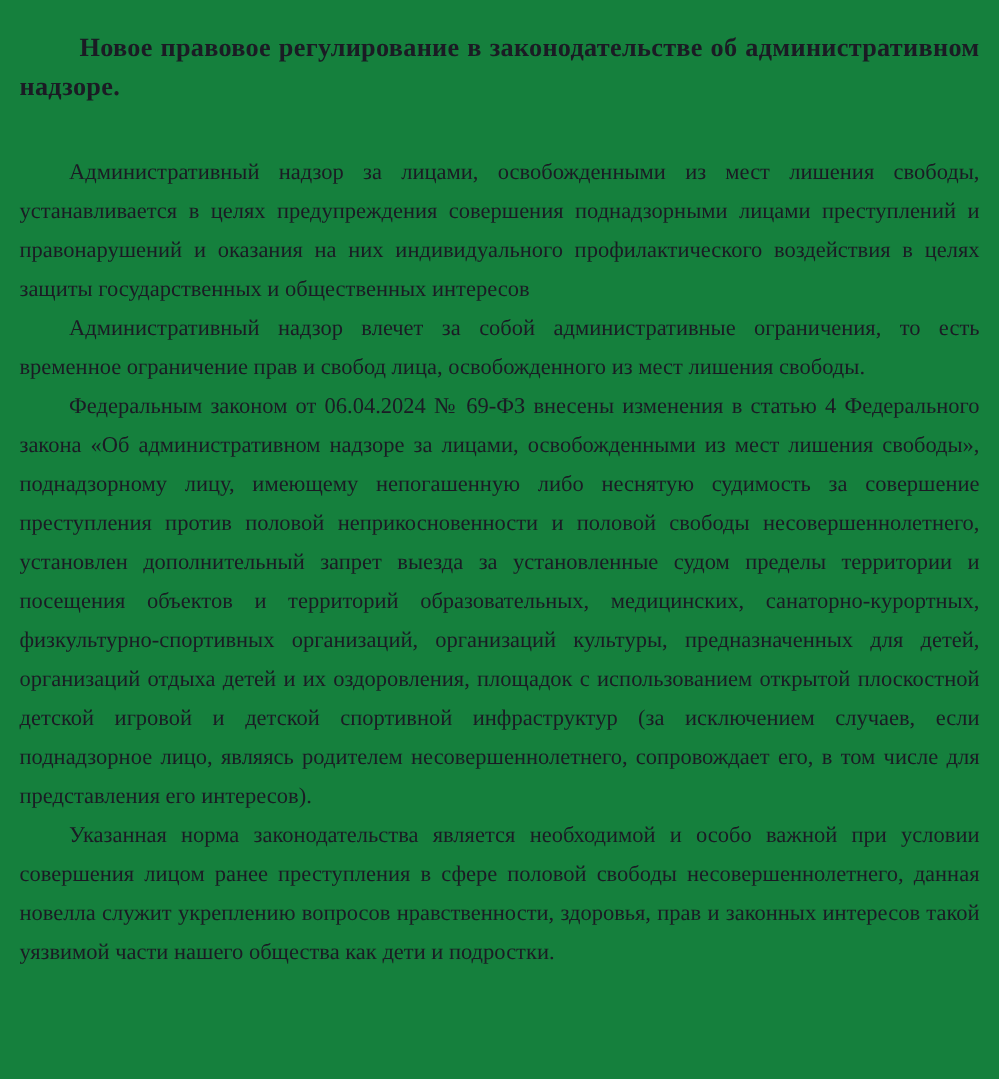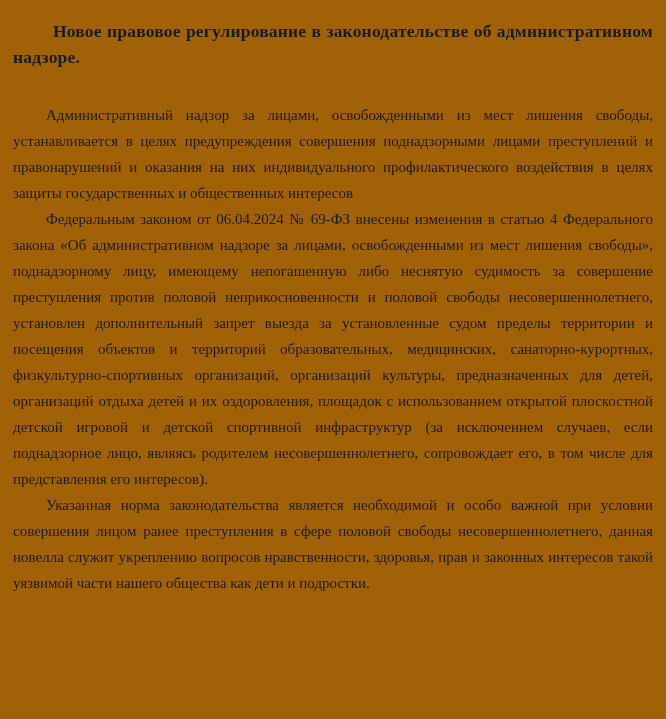--- a/index.html
+++ b/index.html
@@ -5,21 +5,21 @@
     html, body {
       margin: 0;
       padding: 0;
       background: #ffffff;
     }
     .page {
       position: relative;
       width: 666px;
       height: 719px;
       box-sizing: border-box;
-      background: #a16207;
+      background: #15803d;
       padding: 18px 13px 0 13px;
       font-family: "Liberation Serif", serif;
       color: #1b1b24;
       overflow: hidden;
     }
     .doc-title {
       margin: 0 0 32px 0;
       font-size: 17.5px;
       line-height: 26px;
       font-weight: bold;
@@ -36,18 +36,19 @@
     }
   </style>
 </head>
 <body>
 
 <div class="page">
   <p class="doc-title">Новое правовое регулирование в законодательстве об административном надзоре.</p>
 
   <p class="para">Административный надзор за лицами, освобожденными из мест лишения свободы, устанавливается в целях предупреждения совершения поднадзорными лицами преступлений и правонарушений и оказания на них индивидуального профилактического воздействия в целях защиты государственных и общественных интересов</p>
 
+  <p class="para">Административный надзор влечет за собой административные ограничения, то есть временное ограничение прав и свобод лица, освобожденного из мест лишения свободы.</p>
 
   <p class="para">Федеральным законом от 06.04.2024 № 69-ФЗ внесены изменения в статью 4 Федерального закона «Об административном надзоре за лицами, освобожденными из мест лишения свободы», поднадзорному лицу, имеющему непогашенную либо неснятую судимость за совершение преступления против половой неприкосновенности и половой свободы несовершеннолетнего, установлен дополнительный запрет выезда за установленные судом пределы территории и посещения объектов и территорий образовательных, медицинских, санаторно-курортных, физкультурно-спортивных организаций, организаций культуры, предназначенных для детей, организаций отдыха детей и их оздоровления, площадок с использованием открытой плоскостной детской игровой и детской спортивной инфраструктур (за исключением случаев, если поднадзорное лицо, являясь родителем несовершеннолетнего, сопровождает его, в том числе для представления его интересов).</p>
 
   <p class="para">Указанная норма законодательства является необходимой и особо важной при условии совершения лицом ранее преступления в сфере половой свободы несовершеннолетнего, данная новелла служит укреплению вопросов нравственности, здоровья, прав и законных интересов такой уязвимой части нашего общества как дети и подростки.</p>
 
 </div>
 
 </body></html>

